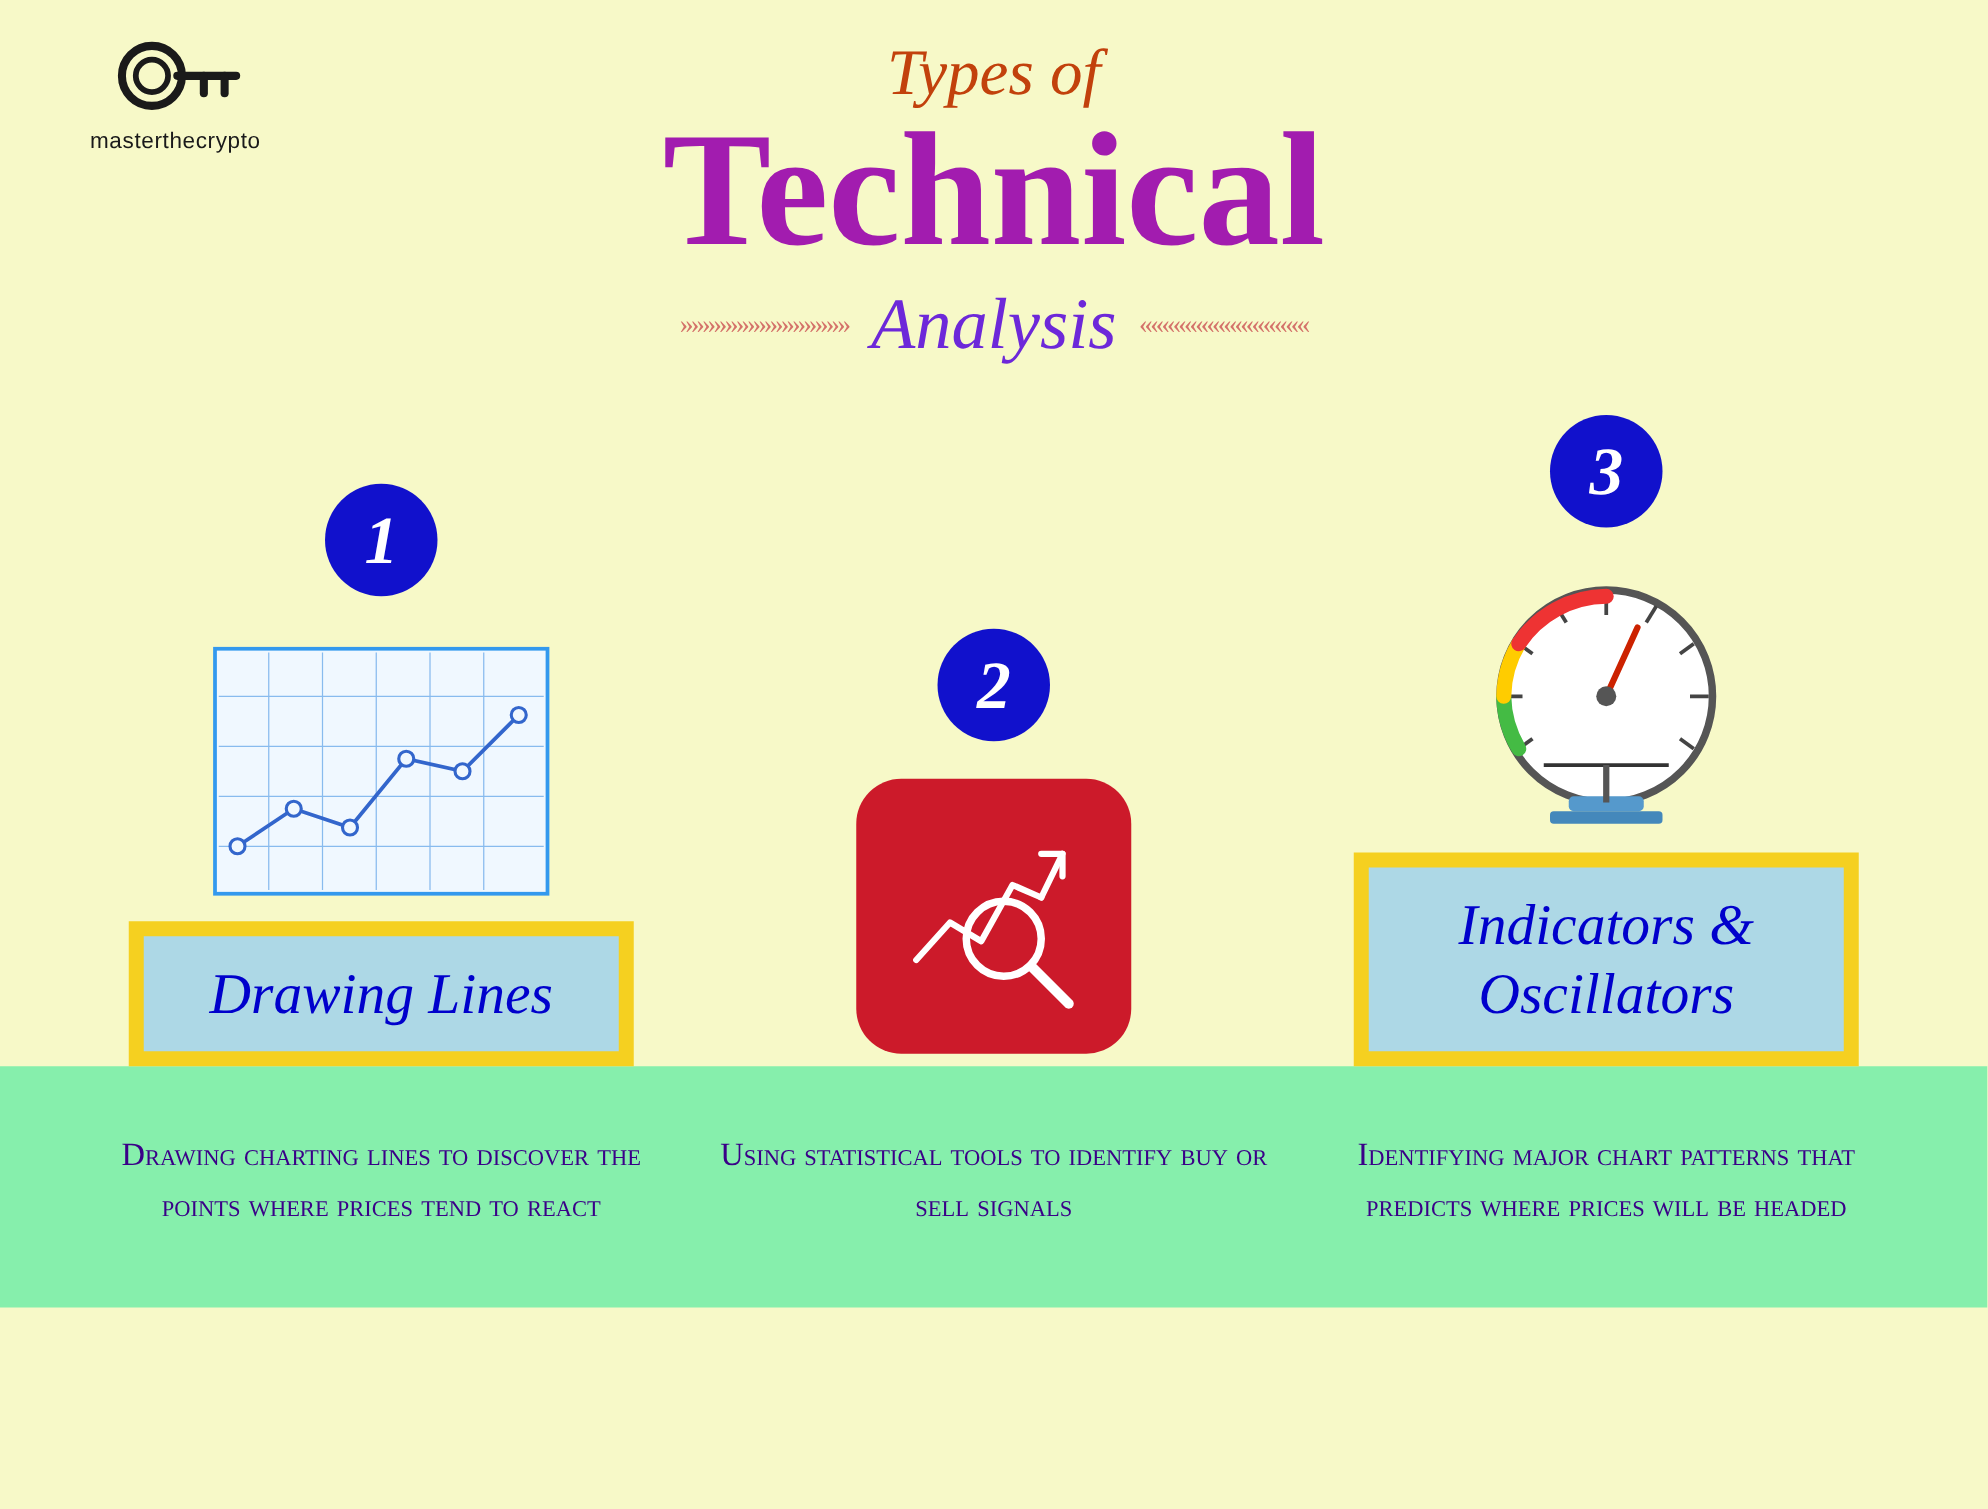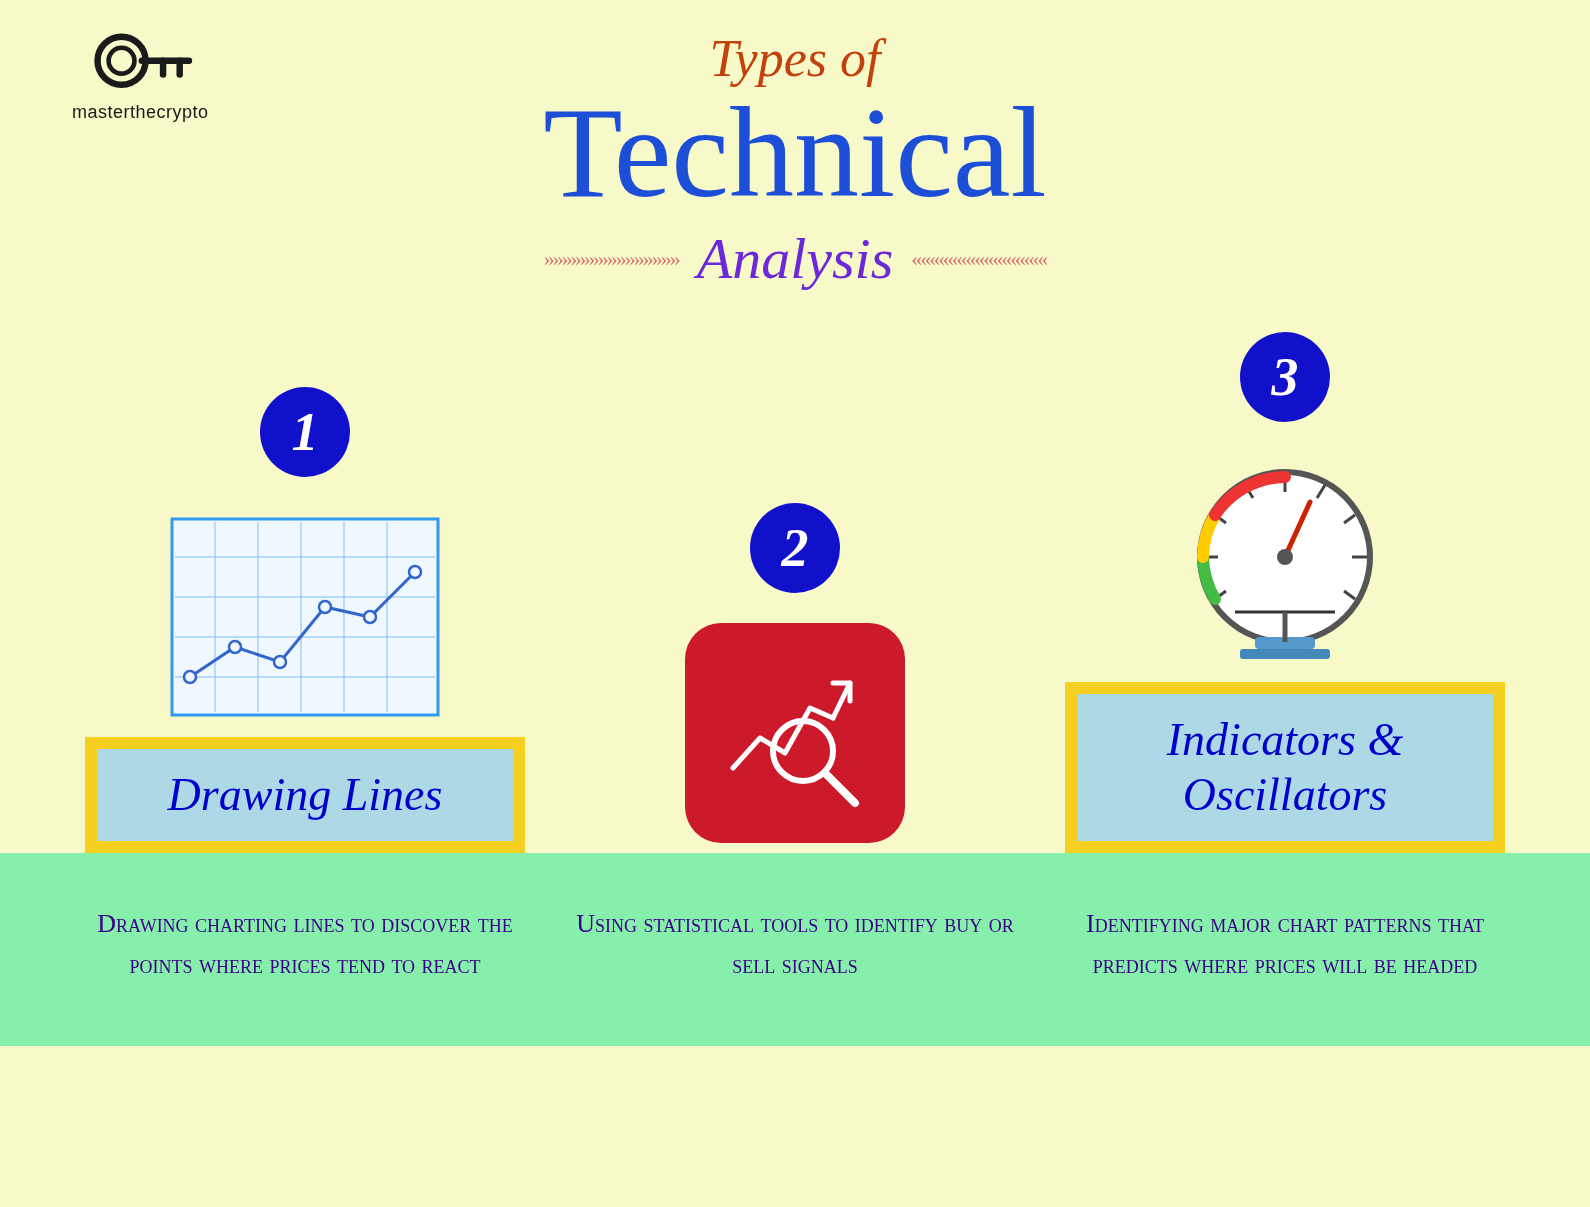--- a/index.html
+++ b/index.html
@@ -41,24 +41,24 @@
     }
     .title-types {
       font-size: 52px;
       color: #c2410c;
       font-style: italic;
       font-family: Georgia, serif;
       line-height: 1.1;
     }
     .title-technical {
       font-size: 130px;
-      color: #1d4ed8;
+      color: #a21caf;
       font-family: Georgia, serif;
       line-height: 1.0;
-      font-weight: normal;
+      font-weight: bold;
     }
     .title-analysis-row {
       display: flex;
       align-items: center;
       justify-content: center;
       gap: 18px;
       margin-top: 8px;
       margin-bottom: 30px;
     }
     .title-analysis {
@@ -121,21 +121,21 @@
       display: flex;
       align-items: center;
       justify-content: center;
       margin-bottom: 0;
     }
 
     
     .label-box-wrapper {
       background: #f5d020;
       padding: 12px;
-      width: 440px;
+      width: 404px;
       display: flex;
       justify-content: center;
       align-items: center;
     }
     .label-box-inner {
       background: #add8e6;
       width: 100%;
       padding: 18px 20px;
       text-align: center;
     }

